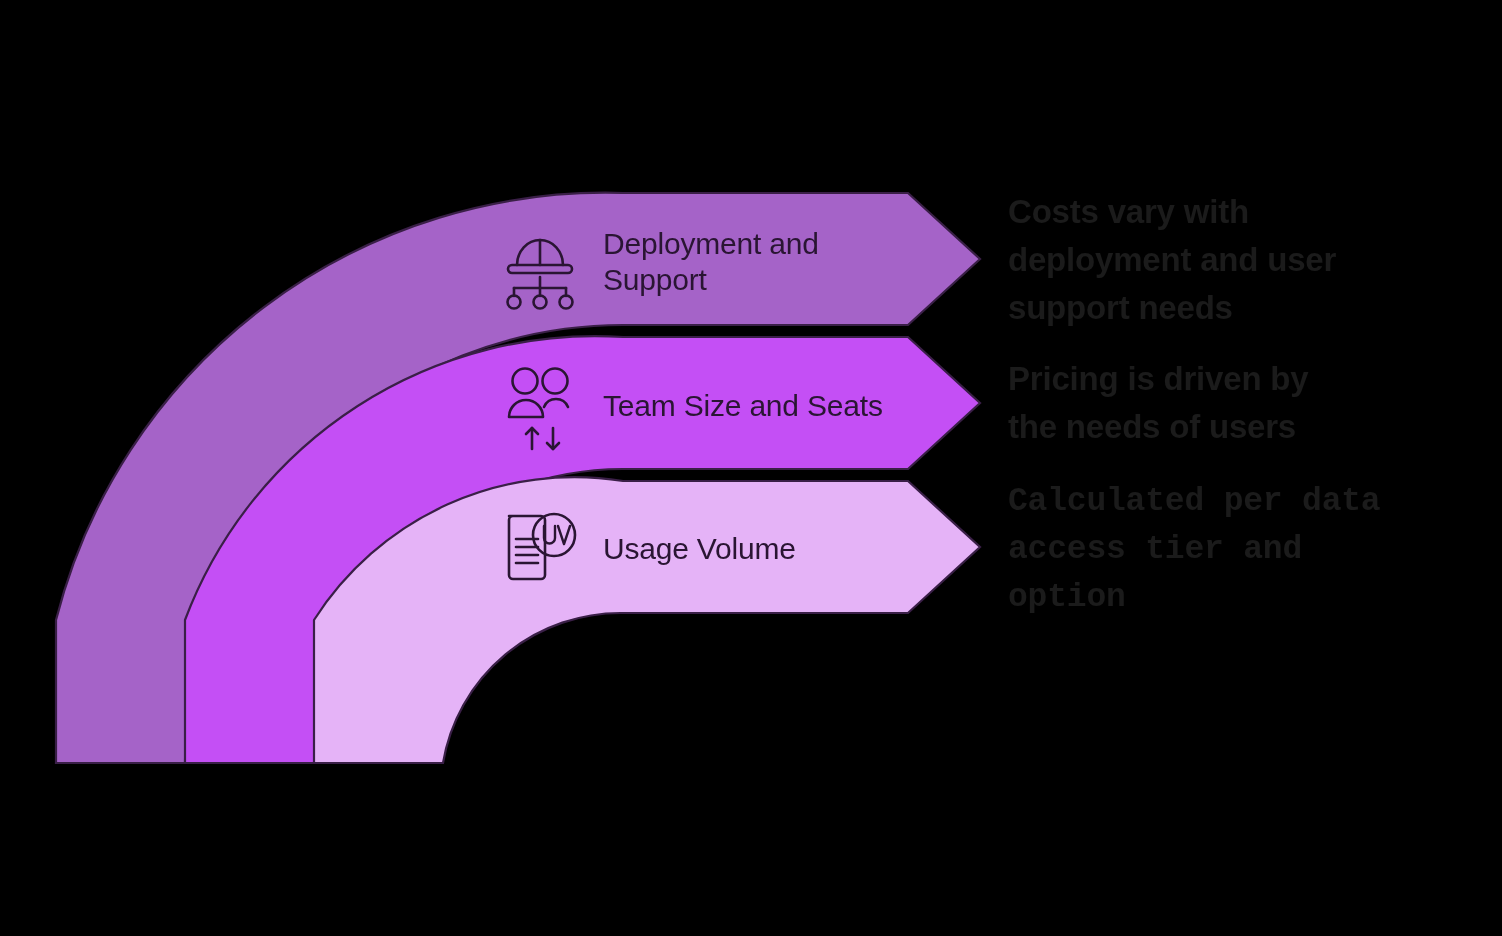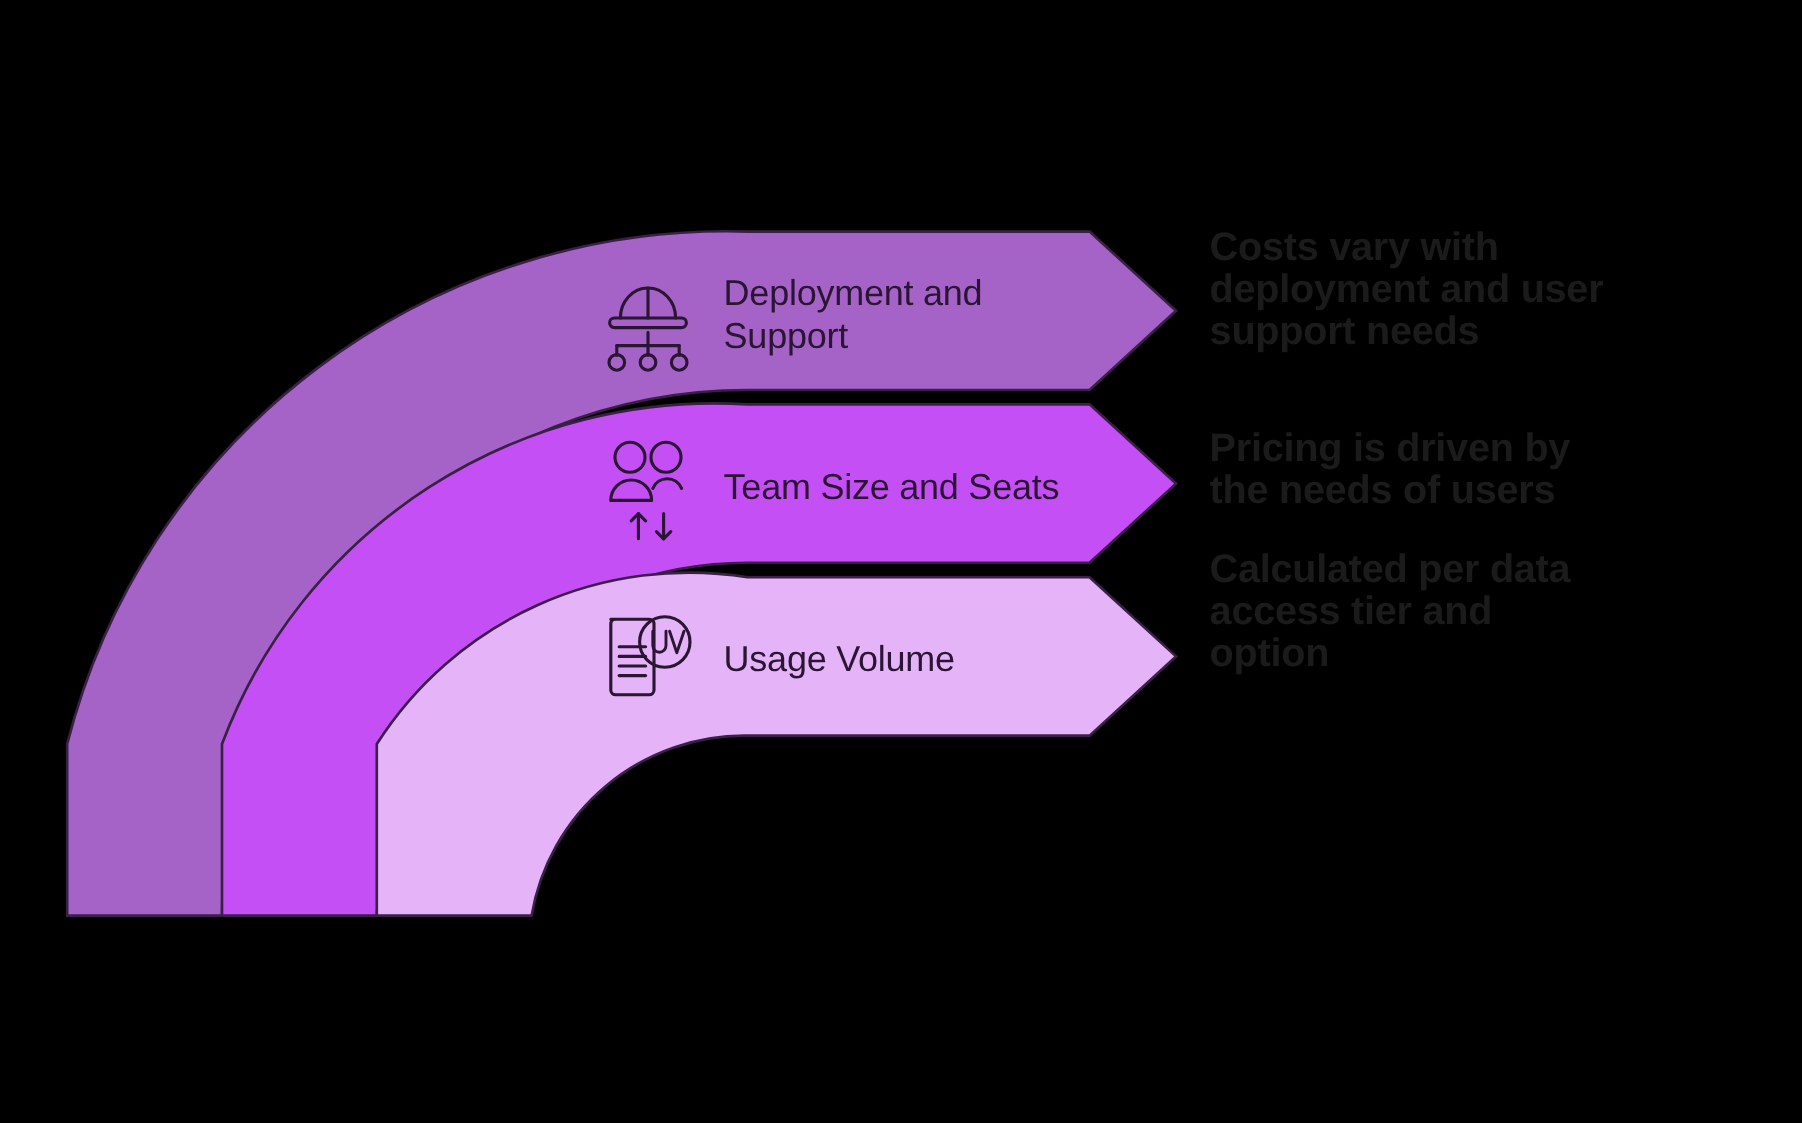--- a/index.html
+++ b/index.html
@@ -16,29 +16,29 @@
     font-weight:400;
     fill:#2a1533;
     font-family:"Liberation Sans", sans-serif;
     letter-spacing:-0.2px;
   }
   .desc-block{
     position:absolute;
     color:#1b1b1b;
     font-size:33px;
     font-weight:700;
-    line-height:35px;
+    line-height:48px;
     letter-spacing:-0.2px;
     font-family:"Liberation Sans", sans-serif;
     width:430px;
     white-space:pre-line;
   }
   #desc-0{left:1008px;top:188px;}
   #desc-1{left:1008px;top:355px;}
-  #desc-2{left:1008px;top:456px;}
+  #desc-2{left:1008px;top:478px;font-family:Liberation Mono, monospace;}
   .icon-stroke{fill:none;stroke:#2a1533;stroke-width:2.6;stroke-linecap:round;stroke-linejoin:round;}
   .icon-text{fill:none;stroke:#2a1533;stroke-width:2.4;stroke-linecap:round;stroke-linejoin:round;}
 </style>
 </head>
 <body>
 
 <svg id="canvas" viewBox="0 0 1502 936">
 
   <g>
     <path d="M 56,763

